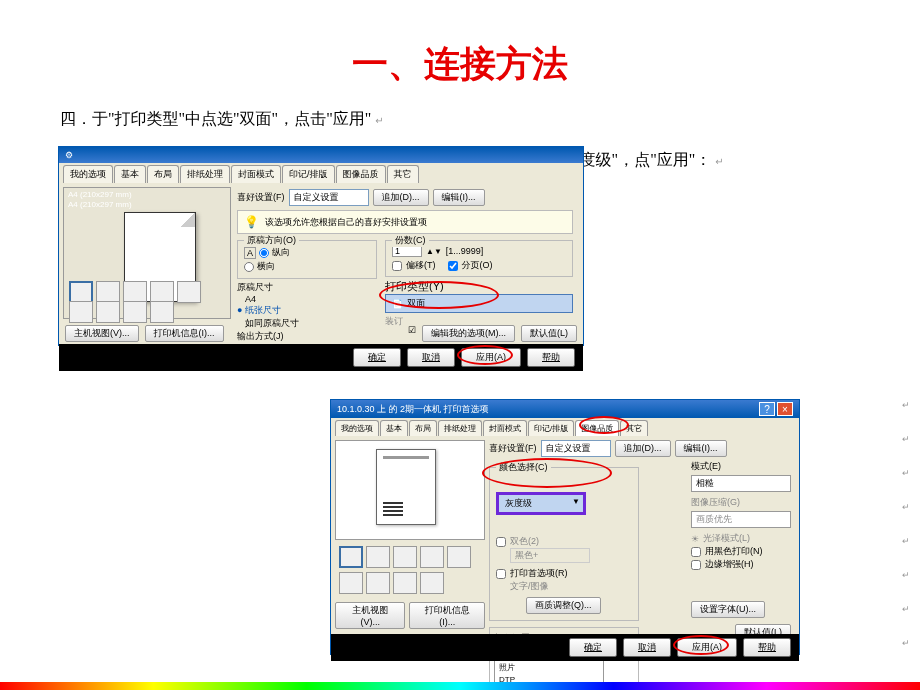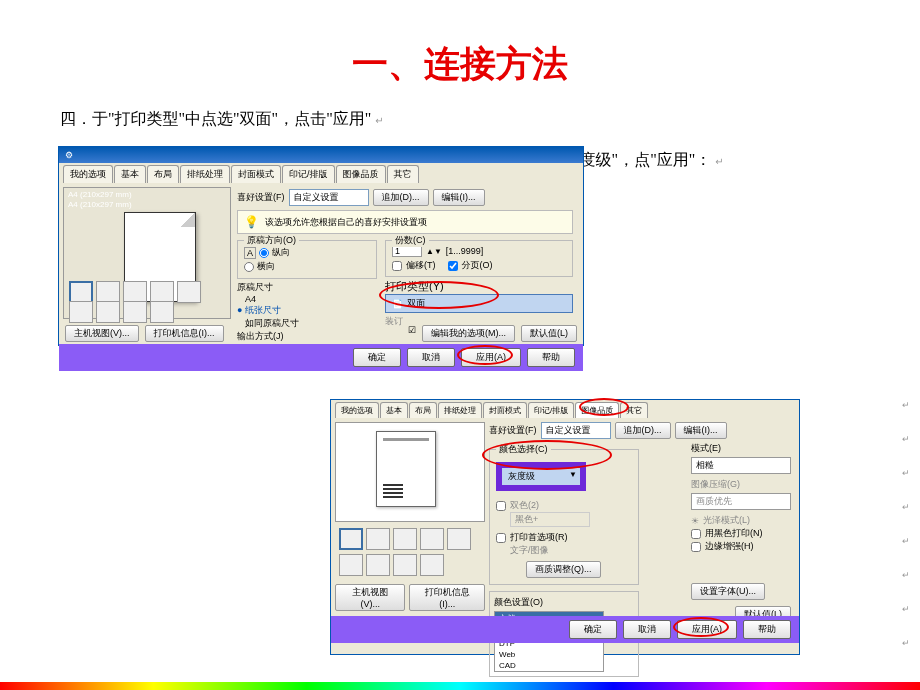--- a/index.html
+++ b/index.html
@@ -29,37 +29,37 @@
     .mini-input { border: 1px solid #999; background: #fff; width: 30px; padding: 0 2px; font-size: 9px; }
     .group-box { border: 1px solid #bbb; padding: 4px 6px; position: relative; margin-top: 2px; font-size: 9px; }
     .group-title { position: absolute; top: -7px; left: 6px; background: #ece9d8; padding: 0 3px; font-size: 9px; }
     .radio-row { display: flex; align-items: center; gap: 3px; font-size: 9px; margin: 1px 0; }
     .print-type-box { position: relative; margin-top: 2px; }
     .print-type-item { background: #c0d5f0; border: 1px solid #4a7ab8; padding: 2px 6px; font-size: 9px; display: flex; align-items: center; gap: 4px; }
     .red-ellipse { position: absolute; border: 2px solid #e60000; border-radius: 50%; pointer-events: none; }
     .thumb-row { display: flex; gap: 3px; padding: 2px 4px; }
     .thumb { width: 24px; height: 22px; border: 1px solid #999; background: #f0f0f0; }
     .thumb-selected { border: 2px solid #3a6ea5; }
-    .bottom-btns { display: flex; justify-content: flex-end; gap: 6px; padding: 4px 8px; background: #8b5cf6; }
+    .bottom-btns { display: flex; justify-content: flex-end; gap: 6px; padding: 4px 8px; background: #000000; text-decoration: underline; }
     .dlg-btn { border: 1px solid #666; background: linear-gradient(#fff, #e0e0e0); padding: 2px 14px; font-size: 9px; border-radius: 2px; }
     
     .dialog2 { position: absolute; left: 330px; top: 399px; width: 470px; height: 256px; border: 1px solid #0058b0; background: #ece9d8; font-size: 9px; }
     .dialog2-titlebar { height: 18px; background: linear-gradient(#3a7ad0, #0058b0); color: #fff; padding: 2px 6px; font-size: 9px; display: flex; align-items: center; justify-content: space-between; }
     .dialog2-close { width: 16px; height: 14px; background: #e05030; color: #fff; text-align: center; line-height: 14px; border: 1px solid #fff; font-size: 10px; }
     .dialog2-tabs { display: flex; gap: 1px; padding: 2px 4px 0; }
     .dialog2-tab { background: #f5f3e8; border: 1px solid #999; border-bottom: none; padding: 2px 5px; font-size: 8px; border-radius: 3px 3px 0 0; }
     .dialog2-body { display: flex; padding: 4px; height: 198px; }
     .dialog2-left { width: 150px; }
     .paper2-area { border: 1px solid #999; background: #fff; height: 100px; position: relative; margin-bottom: 4px; }
     .paper2-preview { position: absolute; top: 8px; left: 40px; width: 60px; height: 76px; background: #fff; border: 1px solid #666; box-shadow: 1px 1px 3px rgba(0,0,0,0.3); }
     .paper2-preview::before { content: ''; position: absolute; top: 6px; left: 6px; right: 6px; height: 3px; background: #999; }
     .paper2-preview::after { content: ''; position: absolute; bottom: 8px; left: 6px; width: 20px; height: 14px; background: repeating-linear-gradient(0deg, #333, #333 2px, #fff 2px, #fff 4px); }
     .dialog2-right { flex: 1; padding: 0 4px; position: relative; }
     .color-group { border: 1px solid #bbb; padding: 4px 6px 6px; position: relative; margin-top: 6px; }
-    .color-dropdown { background: #c0d5f0; border: 6px solid #6d28d9; padding: 2px 6px; font-size: 9px; width: 90px; margin: 8px 0; position: relative; }
+    .color-dropdown { background: #c0d5f0; border: 3px solid #6d28d9; padding: 2px 6px; font-size: 9px; width: 90px; margin: 20px 0; position: relative; }
     .color-dropdown::after { content: '▼'; position: absolute; right: 3px; font-size: 8px; }
     .color-settings-group { border: 1px solid #bbb; padding: 4px; margin-top: 6px; }
     .color-list { background: #fff; border: 1px solid #999; width: 110px; font-size: 8px; }
     .color-list-item { padding: 1px 4px; }
     .color-list-selected { background: #3a6ea5; color: #fff; }
     .right-col { position: absolute; right: 4px; top: 20px; width: 100px; }
     .mode-label { font-size: 9px; margin-bottom: 2px; }
     .mode-combo { border: 1px solid #999; background: #fff; padding: 1px 4px; font-size: 9px; margin-bottom: 4px; }
     
     .rainbow-bar { position: absolute; bottom: 0; left: 0; right: 0; height: 8px; background: linear-gradient(90deg, #f00, #ff0, #0f0, #0ff, #00f, #f0f, #f00); }
@@ -190,20 +190,27 @@
     <div class="thumb"></div>
     <div class="thumb"></div>
   </div>
 </div>
 
 <div class="step-text-5">
   <span>五．选择"图像品质"后，颜色选择"灰度级"，点"应用"：</span><span class="return-char">↵</span>
 </div>
 
 <div class="dialog2">
+  <div class="dialog2-titlebar">
+    <span>10.1.0.30 上 的 2期一体机 打印首选项</span>
+    <div style="display:flex;gap:2px">
+      <div style="width:16px;height:14px;background:#4a90e0;color:#fff;text-align:center;line-height:14px;border:1px solid #fff;font-size:10px">?</div>
+      <div class="dialog2-close">×</div>
+    </div>
+  </div>
   <div class="dialog2-tabs" style="position:relative">
     <div class="dialog2-tab">我的选项</div>
     <div class="dialog2-tab">基本</div>
     <div class="dialog2-tab">布局</div>
     <div class="dialog2-tab">排纸处理</div>
     <div class="dialog2-tab">封面模式</div>
     <div class="dialog2-tab">印记/排版</div>
     <div class="dialog2-tab" style="background:#fff">图像品质</div>
     <div class="dialog2-tab">其它</div>
     <div class="red-ellipse" style="width:50px;height:18px;top:-2px;left:248px"></div>

